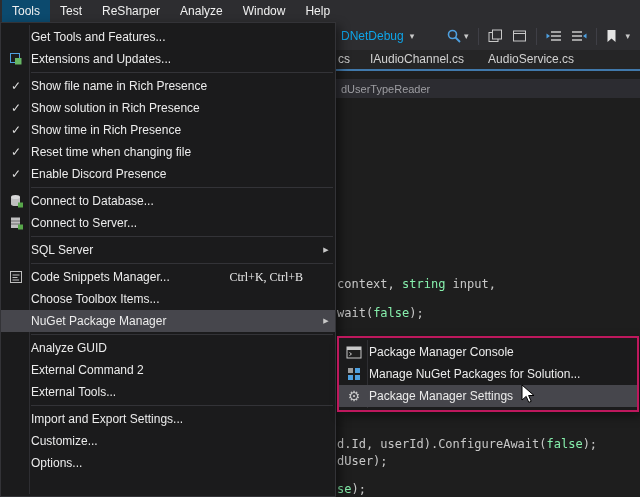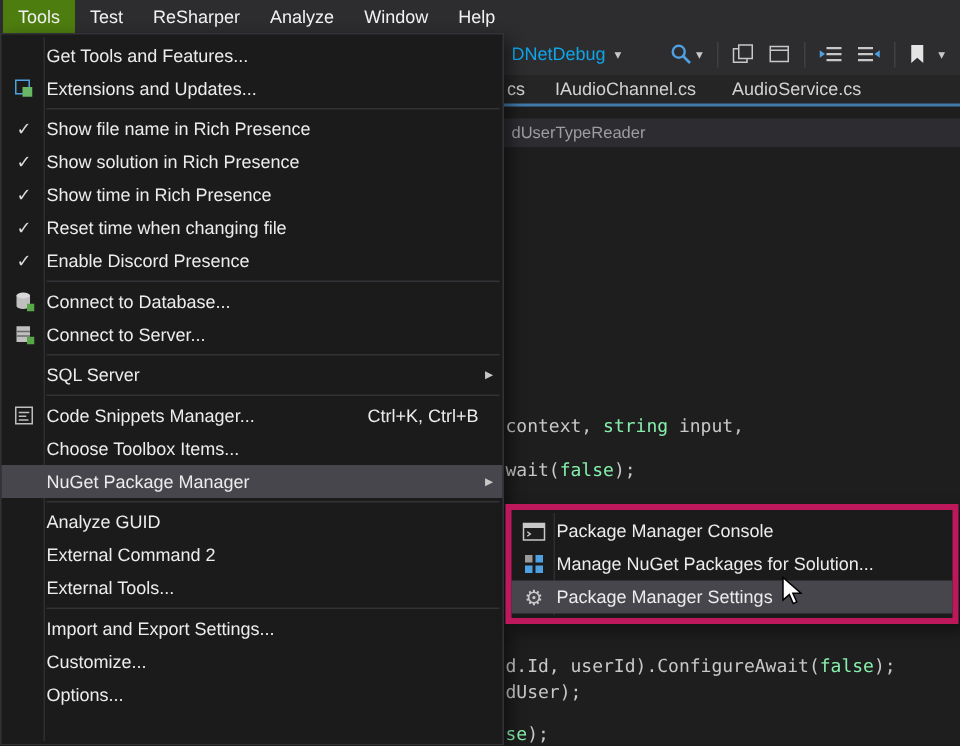--- a/index.html
+++ b/index.html
@@ -2,21 +2,21 @@
 <html><head>
 <meta charset="utf-8">
 <style>
   html,body{margin:0;padding:0;background:#1e1e1e;}
   .screen{position:relative;width:640px;height:497px;overflow:hidden;background:#1e1e1e;
           font-family:"Liberation Sans",sans-serif;-webkit-font-smoothing:antialiased;}
   
   .menubar{position:absolute;left:0;top:0;width:640px;height:22px;background:#2d2d30;
            display:flex;align-items:stretch;padding-left:2px;z-index:5;}
   .mb-item{color:#f1f1f1;font-size:12px;line-height:22px;padding:0 10px;cursor:default;white-space:nowrap;}
-  .mb-item.active{background:#4d7c0f;}
+  .mb-item.active{background:#0c4a6e;}
   
   .toolbar{position:absolute;left:0;top:22px;width:640px;height:28px;background:#2d2d30;z-index:4;}
   .tb-debug{position:absolute;left:326px;top:0;height:28px;display:flex;align-items:center;gap:6px;}
   .tb-label{color:#0ea5e9;font-size:12px;}
   .caret{color:#c8c8c8;font-size:9px;line-height:1;}
   .tb-icons{position:absolute;left:446px;top:0;height:28px;display:flex;align-items:center;gap:9px;}
   .tb-sep{width:1px;height:17px;background:#3f3f46;}
   .tb-ic{display:flex;align-items:center;gap:2px;}
   
   .tabstrip{position:absolute;left:0;top:50px;width:640px;height:21px;background:#252526;
@@ -33,27 +33,27 @@
   
   .dropdown{position:absolute;left:0;top:22px;width:336px;bottom:0;background:#1b1b1c;
             border:1px solid #333337;box-sizing:border-box;padding-top:3px;z-index:10;
             box-shadow:4px 4px 10px rgba(0,0,0,0.45);}
   .dropdown::before,.submenu::before{content:"";position:absolute;left:28px;top:2px;bottom:2px;width:1px;background:#2e2e32;}
   .mi{height:22px;display:flex;align-items:center;color:#ececec;font-size:12px;cursor:default;position:relative;}
   .mi.hl{background:#46464c;}
   .gut{width:30px;flex:none;display:flex;justify-content:center;align-items:center;}
   .lbl{white-space:nowrap;}
   .sp{flex:1;}
-  .shortcut{margin-right:16px;white-space:nowrap;color:#ececec;font-size:12px;}
+  .shortcut{margin-right:32px;white-space:nowrap;color:#ececec;font-size:12px;font-family:Liberation Serif, serif;}
   .arr{width:18px;flex:none;text-align:center;color:#c8c8c8;font-size:7px;}
   .chk{color:#dcdcdc;font-size:12px;line-height:1;}
   .sep{height:1px;background:#333337;margin:2px 2px 2px 30px;}
   .gear{color:#c8c8c8;font-size:14px;line-height:1;}
   
-  .submenu{position:absolute;left:337px;top:336px;width:302px;background:#1b1b1c;border:4px solid #be185d;
+  .submenu{position:absolute;left:337px;top:336px;width:302px;background:#1b1b1c;border:2px solid #be185d;
            box-sizing:border-box;padding:3px 0;z-index:12;box-shadow:4px 4px 10px rgba(0,0,0,0.45);}
   
   .cursor{position:absolute;left:521px;top:384px;z-index:50;}
   .play-tri{width:0;height:0;border-left:9px solid #3fae46;border-top:5px solid transparent;border-bottom:5px solid transparent;}
 </style>
 </head>
 <body>
 
 <div class="screen">
 

